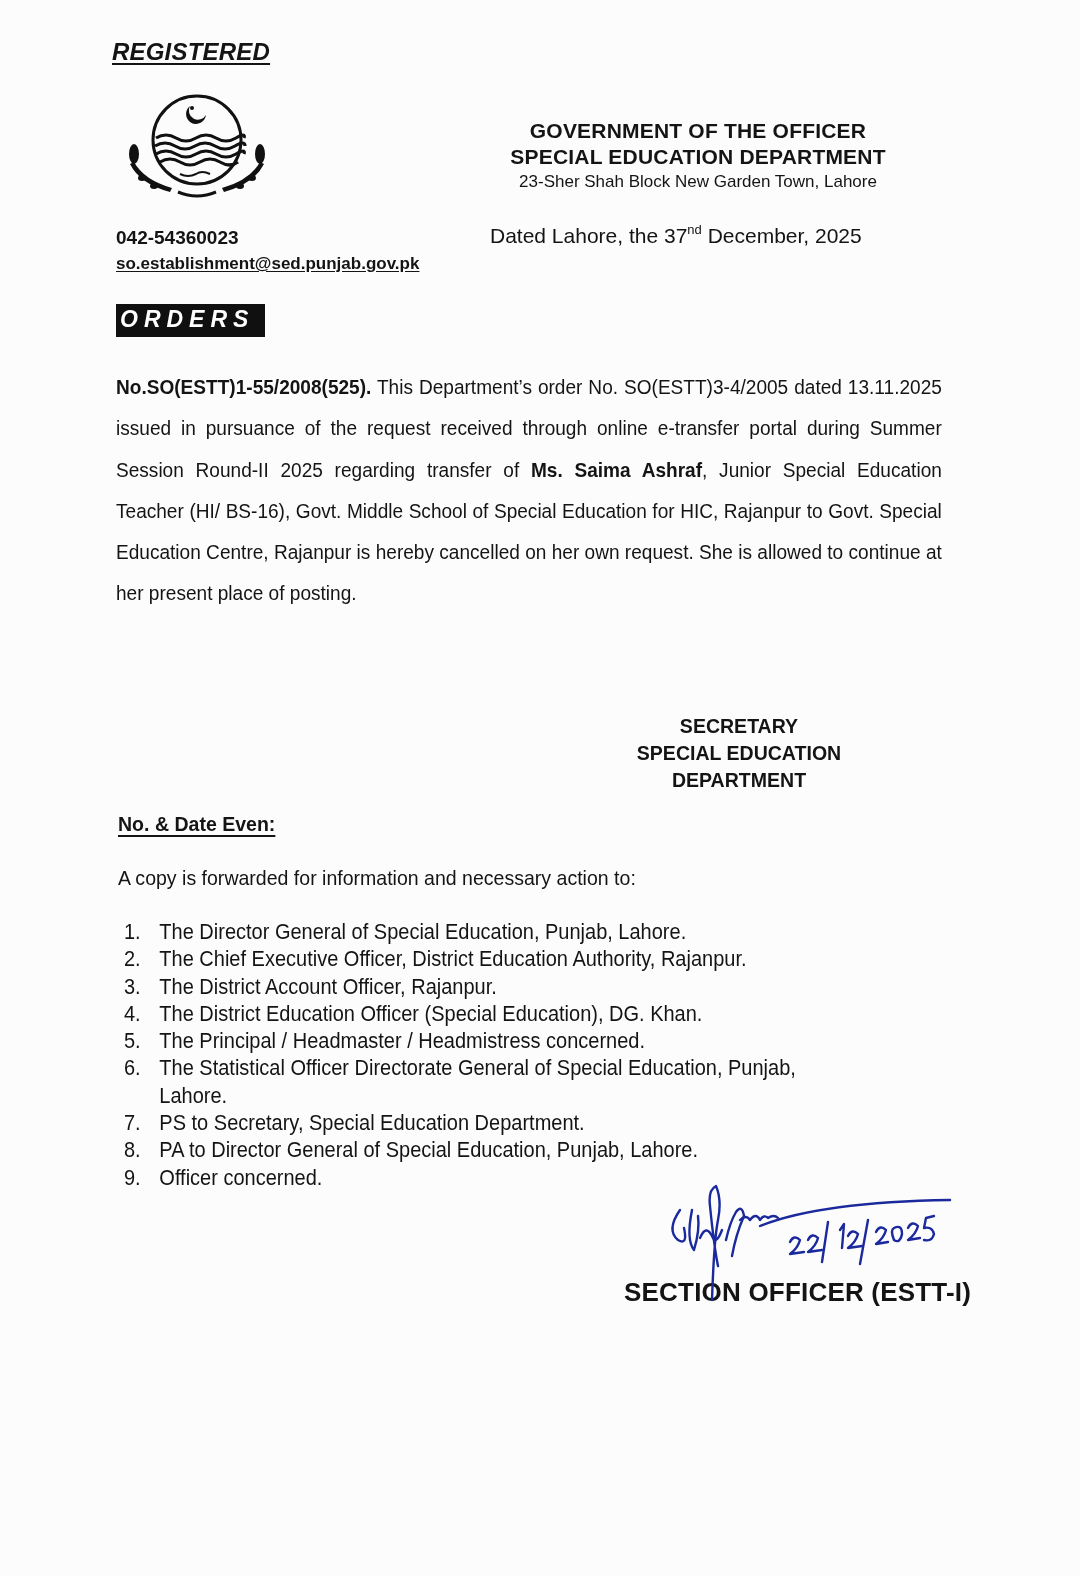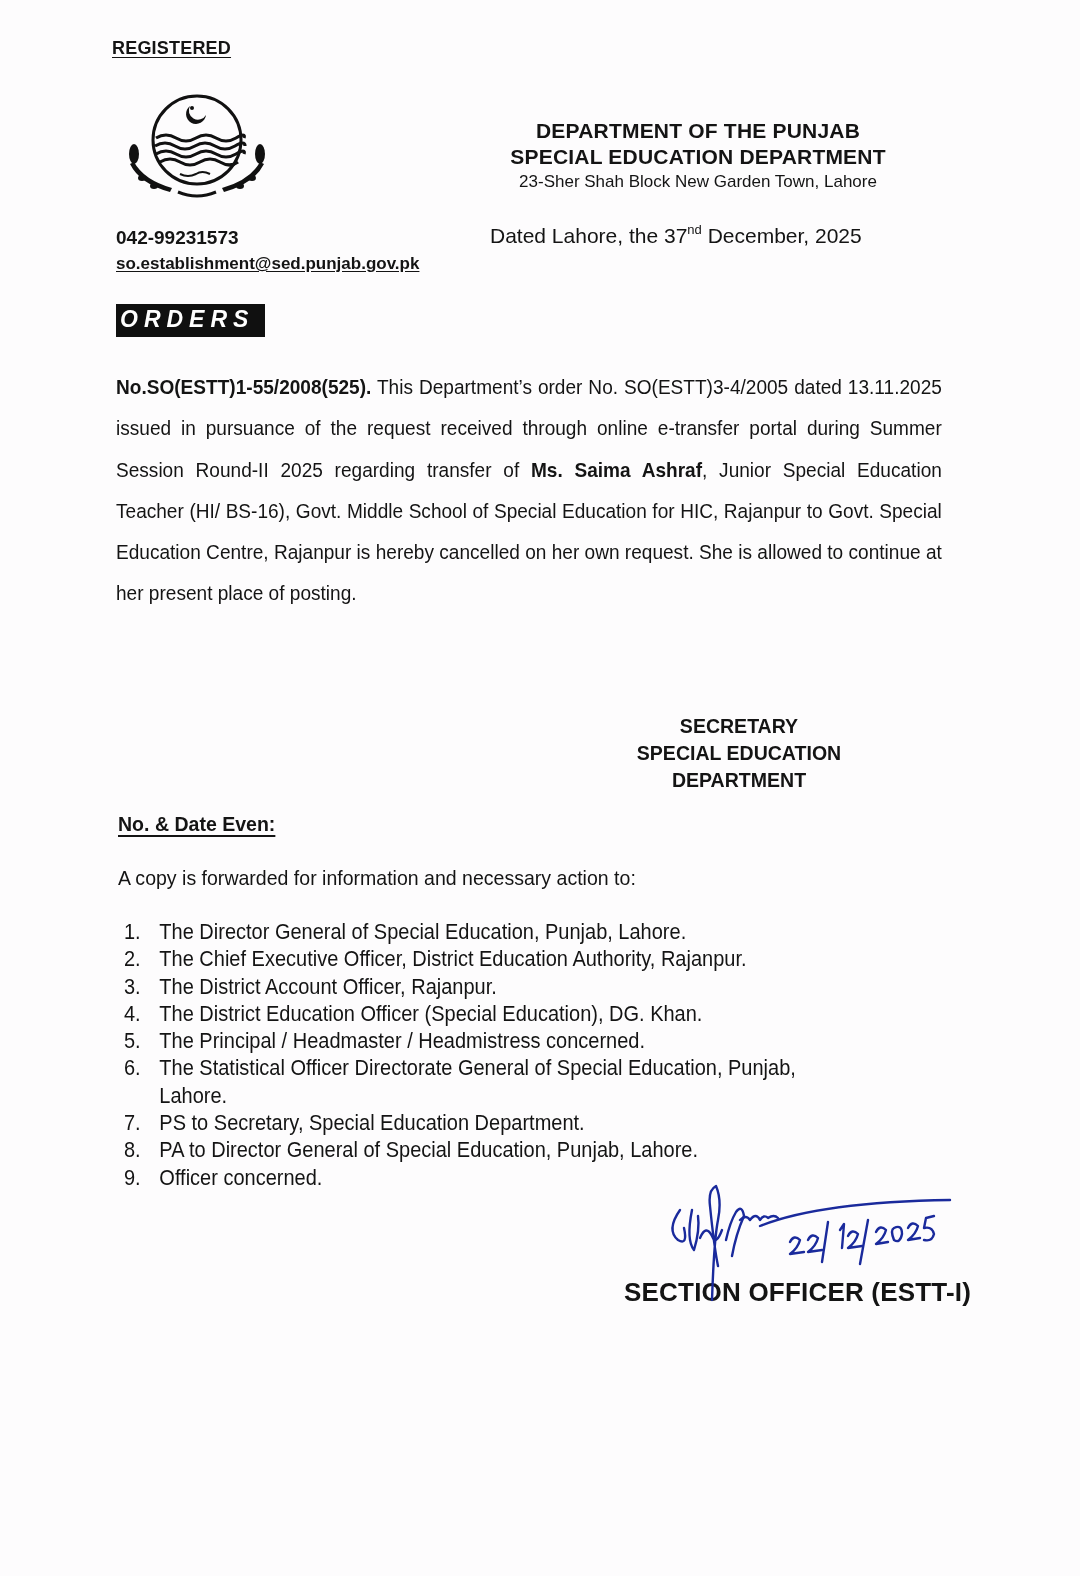--- a/index.html
+++ b/index.html
@@ -11,25 +11,26 @@
       height: 1576px;
       background: #fdfcfd;
       font-family: "Liberation Sans", sans-serif;
       color: #141414;
       position: relative;
       overflow: hidden;
     }
     .abs { position: absolute; }
     .registered {
       left: 112px; top: 38px;
-      font-size: 18px;
+      font-size: 24px;
       font-weight: bold;
       text-decoration: underline;
       text-underline-offset: 3px;
       letter-spacing: 0.2px;
+      font-style: italic;
     }
     .logo {
       left: 122px; top: 92px;
       width: 150px; height: 110px;
     }
     .gov-header {
       left: 488px; top: 118px;
       width: 420px;
       text-align: center;
     }
@@ -167,26 +168,26 @@
   <g fill="#111">
     <ellipse cx="138" cy="62" rx="5" ry="10"></ellipse>
     <path d="M142 72 q-10 20 -40 28 l-2 -4 q28 -8 38 -26z"></path>
     <ellipse cx="130" cy="86" rx="4" ry="3"></ellipse>
     <ellipse cx="118" cy="94" rx="4" ry="3"></ellipse>
   </g>
   <path d="M56 100 q19 8 38 0" fill="none" stroke="#111" stroke-width="3"></path>
 </svg>
 
 <div class="abs gov-header">
-  <div class="l1">DEPARTMENT OF THE PUNJAB</div>
+  <div class="l1">GOVERNMENT OF THE OFFICER</div>
   <div class="l2">SPECIAL EDUCATION DEPARTMENT</div>
   <div class="l3">23-Sher Shah Block New Garden Town, Lahore</div>
 </div>
 
-<div class="abs phone">042-99231573</div>
+<div class="abs phone">042-54360023</div>
 <div class="abs email">so.establishment@sed.punjab.gov.pk</div>
 
 <div class="abs dated">
   <span>Dated Lahore, the 37</span><sup>nd</sup><span> December, 2025</span>
 </div>
 
 <div class="abs orders-badge">ORDERS</div>
 
 <div class="abs body-para">
   <b>No.SO(ESTT)1-55/2008(525).</b><span> This Department’s order No. SO(ESTT)3-4/2005 dated 13.11.2025 issued in pursuance of the request received through online e-transfer portal during Summer Session Round-II 2025 regarding transfer of </span><b>Ms. Saima Ashraf</b><span>, Junior Special Education Teacher (HI/ BS-16), Govt. Middle School of Special Education for HIC, Rajanpur to Govt. Special Education Centre, Rajanpur is hereby cancelled on her own request. She is allowed to continue at her present place of posting.</span>

